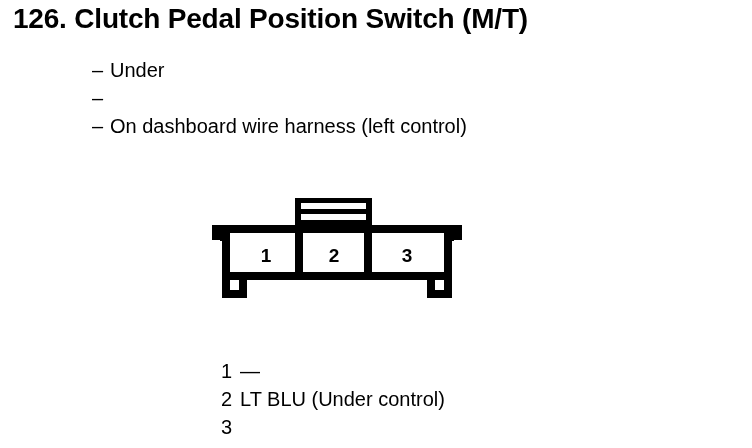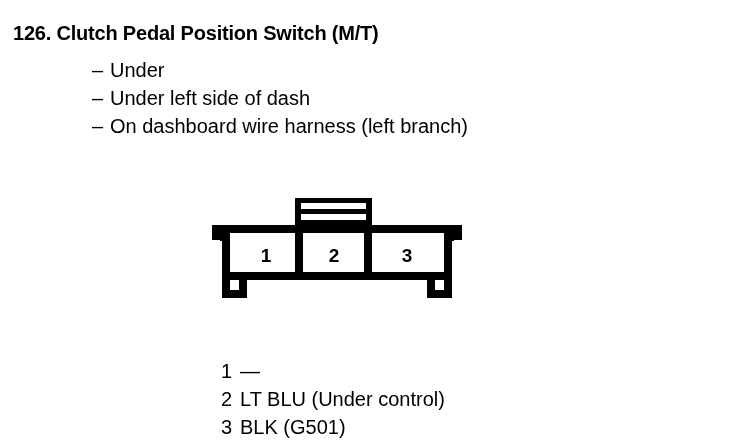--- a/index.html
+++ b/index.html
@@ -14,22 +14,22 @@
     overflow: hidden;
     font-family: "Liberation Sans", sans-serif;
     color: #000000;
     -webkit-font-smoothing: none;
   }
 
   
   #page-title {
     position: absolute;
     left: 13px;
-    top: 16px;
-    font-size: 20px;
+    top: 2px;
+    font-size: 28px;
     font-weight: bold;
     letter-spacing: -0.2px;
     white-space: nowrap;
     line-height: 34px;
   }
 
   
   #desc-list {
     position: absolute;
     left: 92px;
@@ -95,26 +95,25 @@
 
 <div id="desc-list">
 
   <div class="desc-item">
     <span class="desc-dash">–</span>
     <span class="desc-text">Under</span>
   </div>
 
   <div class="desc-item">
     <span class="desc-dash">–</span>
-    <span class="desc-text">Under left side of dash</span>
   </div>
 
   <div class="desc-item">
     <span class="desc-dash">–</span>
-    <span class="desc-text">On dashboard wire harness (left branch)</span>
+    <span class="desc-text">On dashboard wire harness (left control)</span>
   </div>
 
 </div>
 
 <div id="connector-diagram">
   <svg width="270" height="120" viewBox="0 0 270 120" xmlns="http://www.w3.org/2000/svg">
 
     <g>
 
       <path d="M 90 8
@@ -164,16 +163,15 @@
     <span class="legend-label">—</span>
   </div>
 
   <div class="legend-row">
     <span class="legend-num">2</span>
     <span class="legend-label">LT BLU (Under control)</span>
   </div>
 
   <div class="legend-row">
     <span class="legend-num">3</span>
-    <span class="legend-label">BLK (G501)</span>
   </div>
 
 </div>
 
 </body></html>

